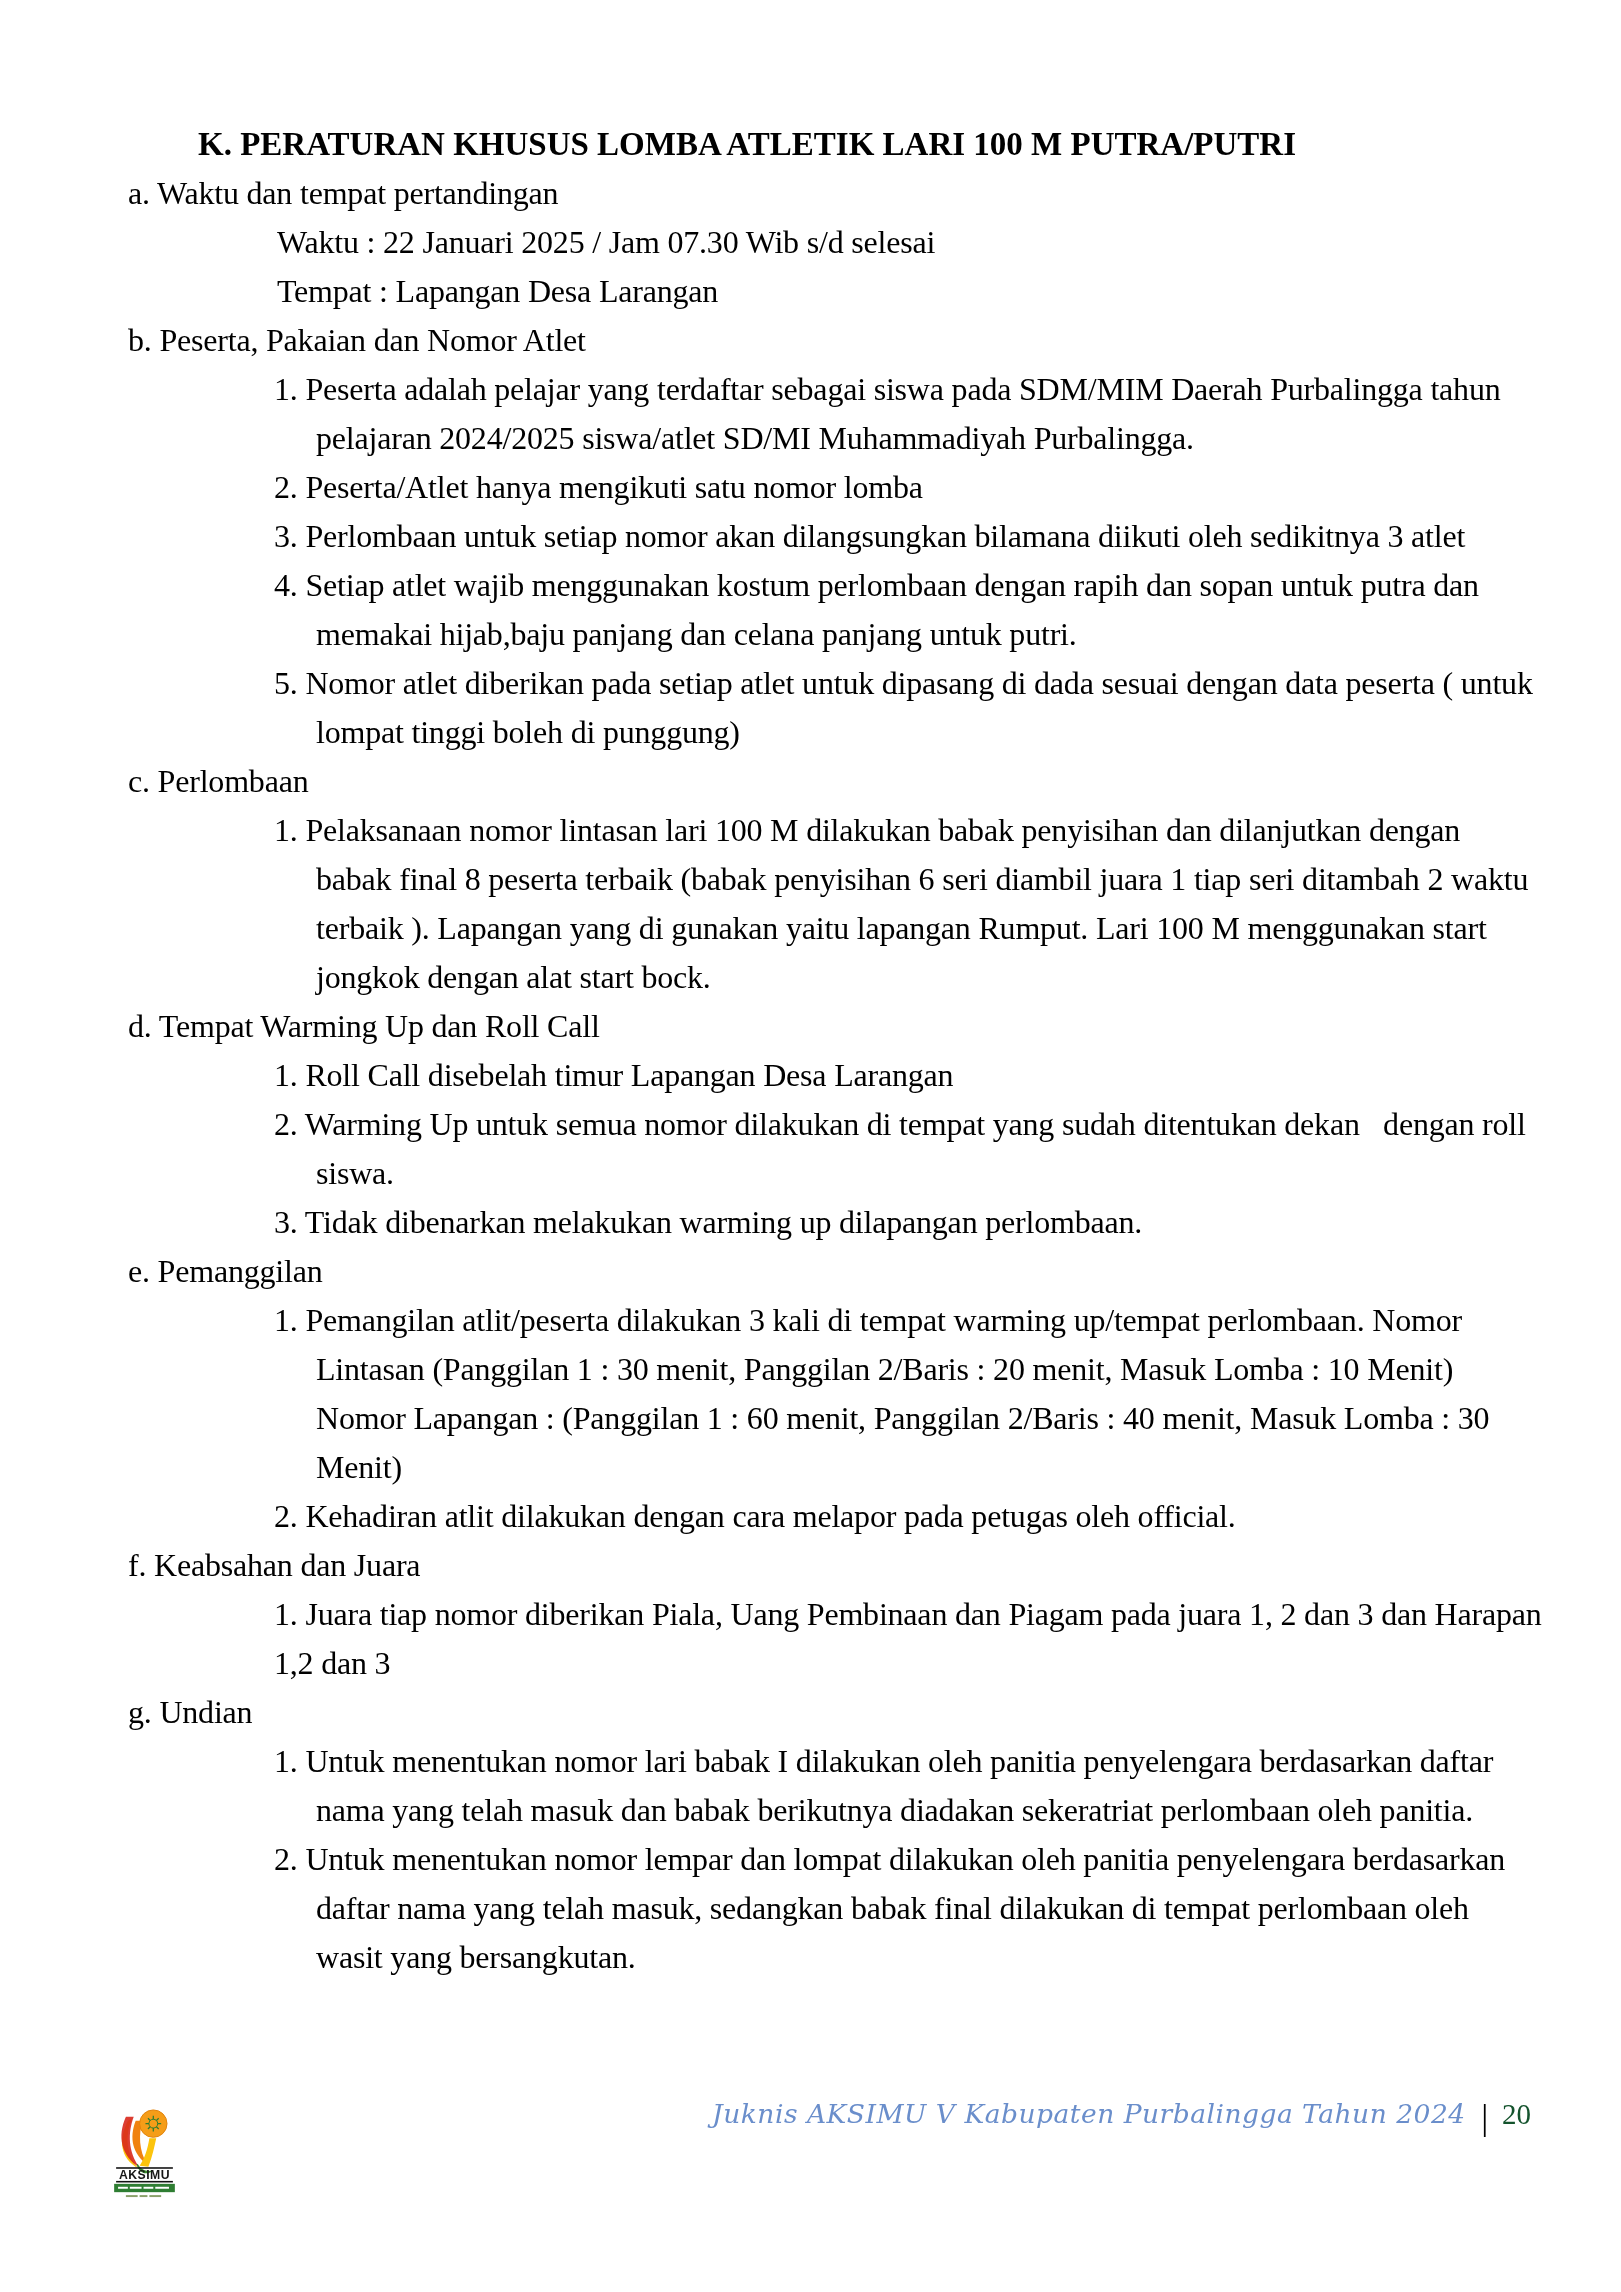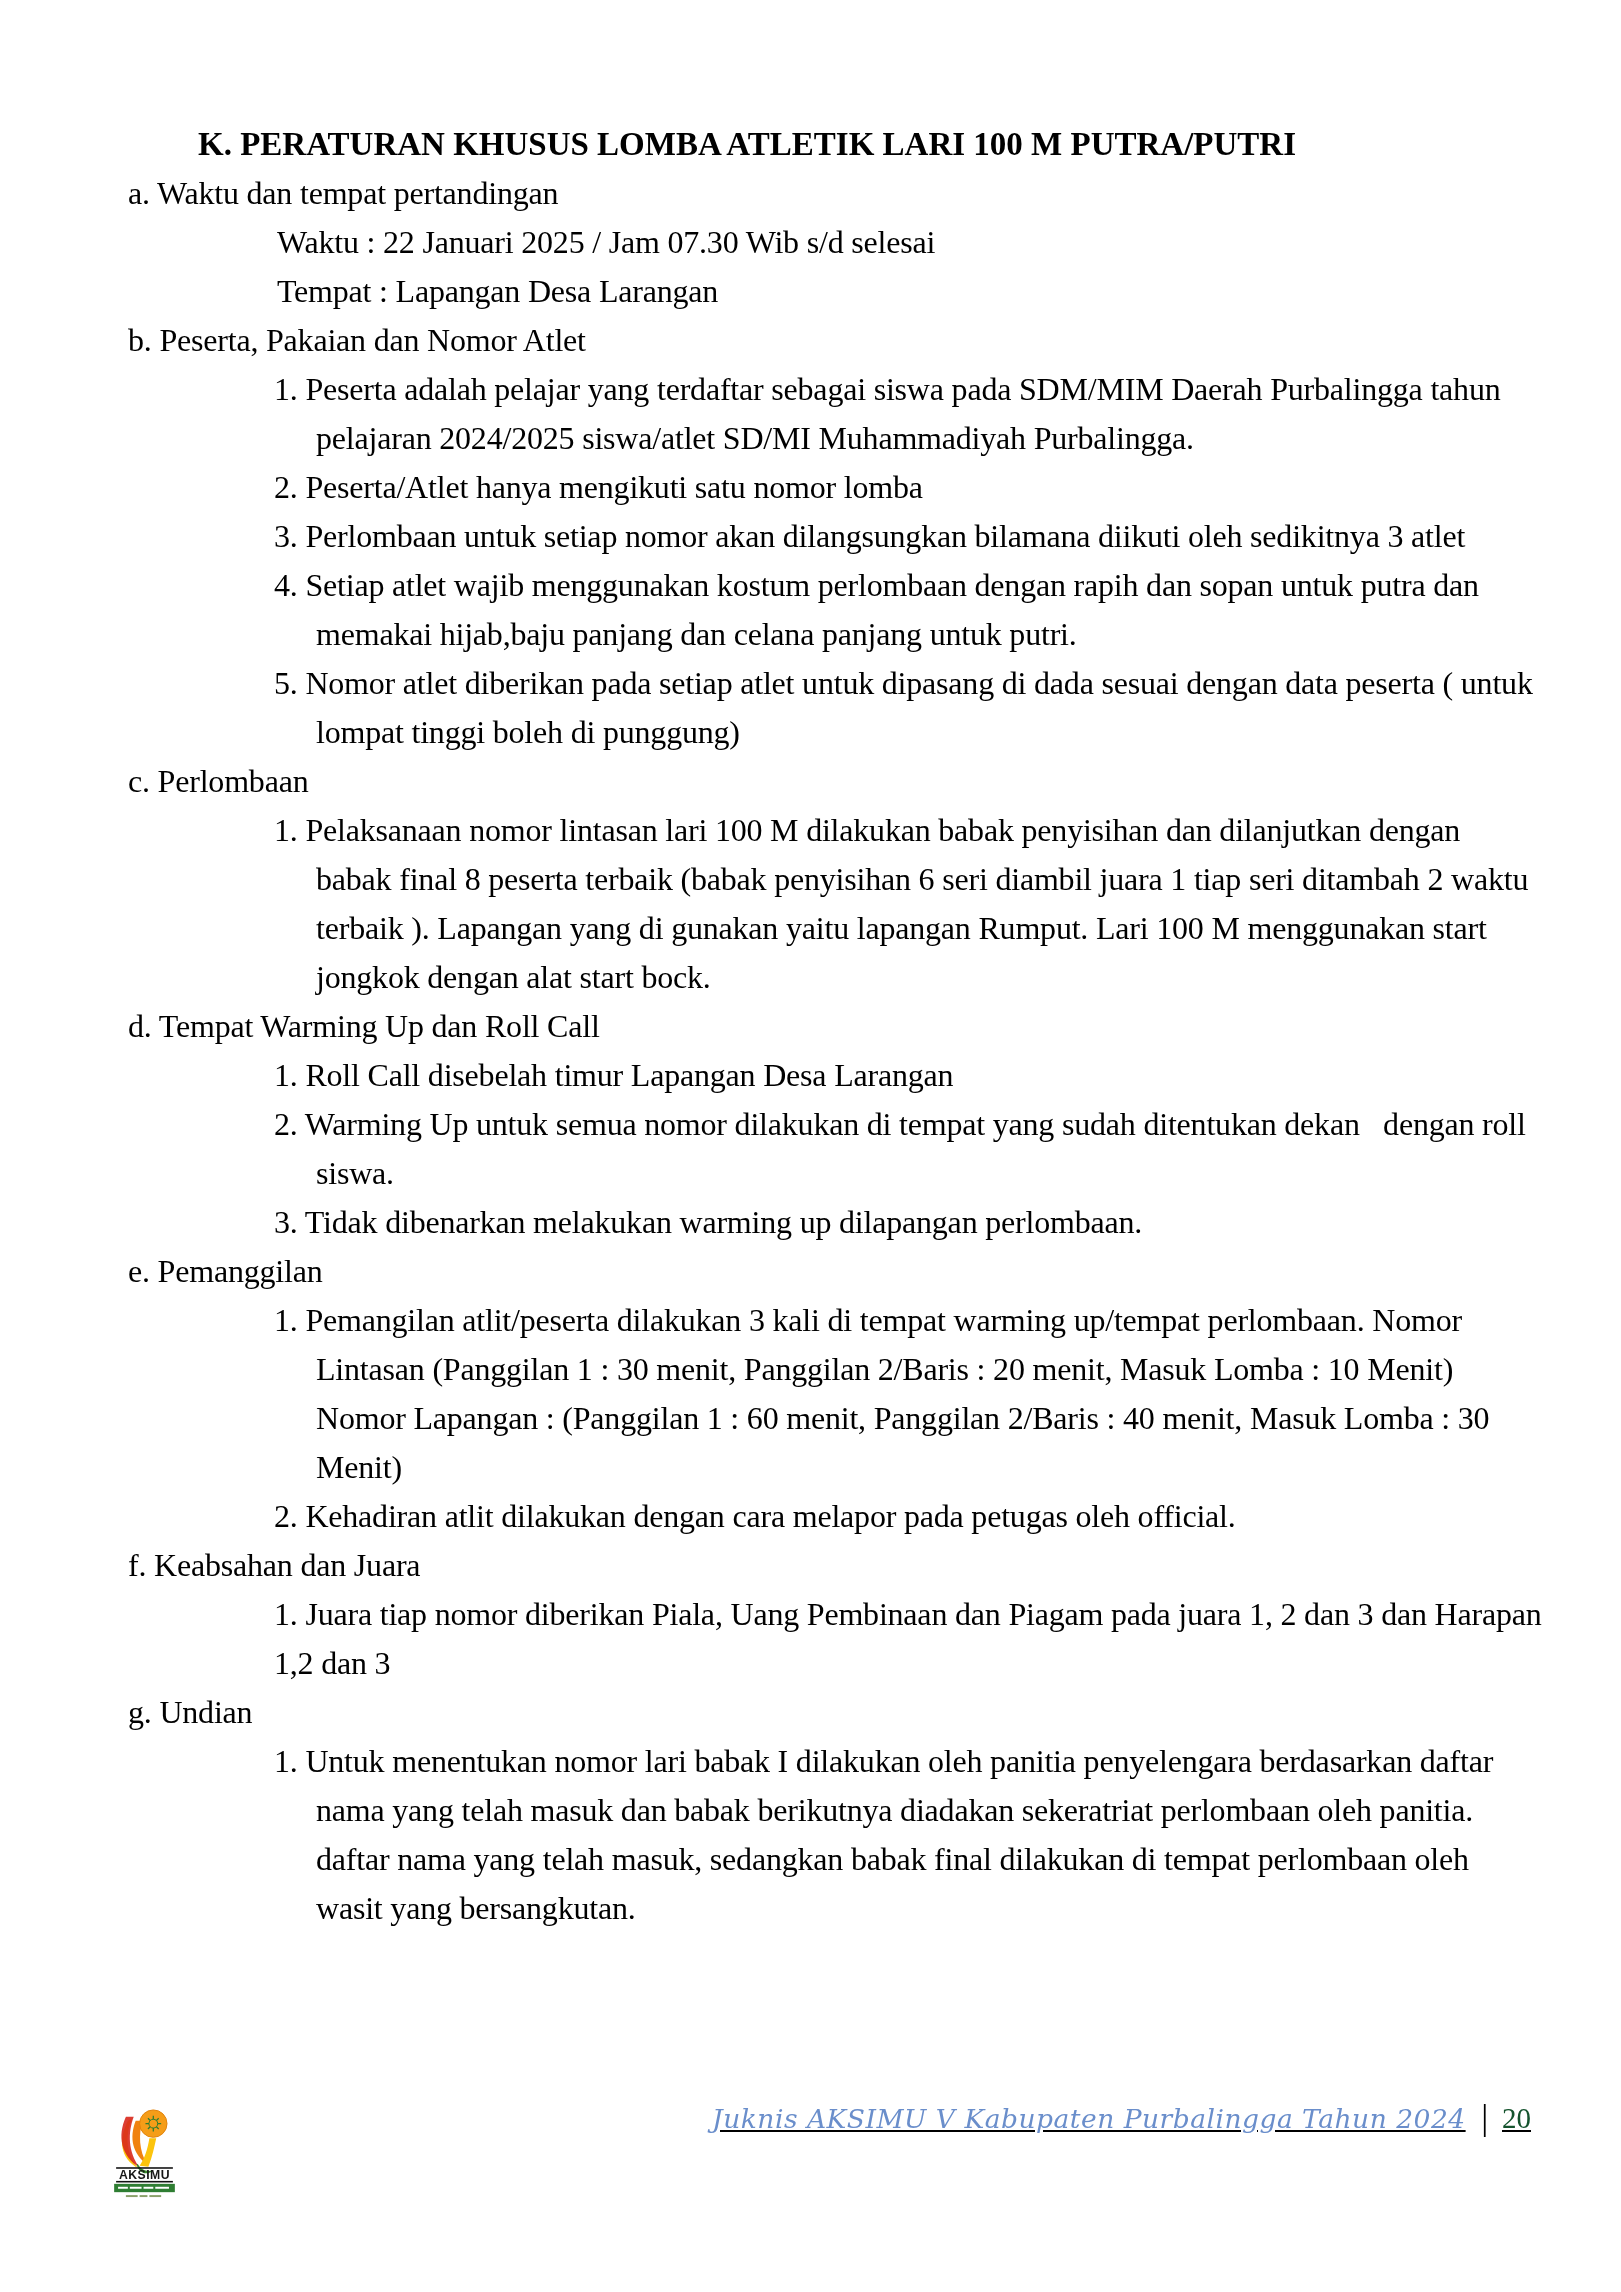--- a/index.html
+++ b/index.html
@@ -24,23 +24,22 @@
   .t{padding-left:154px;font-weight:700;font-size:33px;letter-spacing:0;}
   .s{padding-left:84px;}
   .n{padding-left:230px;}
   .w{padding-left:233px;}
   .c{padding-left:272px;}
   .footer{
     position:absolute;
     top:2098px;
     right:90px;
     display:flex;
-    align-items:center;
+    align-items:flex-start;
     white-space:pre;
-    text-decoration:underline;
   }
   .footer-juknis{
     font-family:"DejaVu Serif", serif;
     font-style:italic;
     font-size:26.5px;
     color:#6a8ecb;
     letter-spacing:0.5px;
   }
   .footer-bar{
     font-family:"Liberation Serif", serif;
@@ -96,20 +95,21 @@
     <div class="ln c">Lintasan (Panggilan 1 : 30 menit, Panggilan 2/Baris : 20 menit, Masuk Lomba : 10 Menit)</div>
     <div class="ln c">Nomor Lapangan : (Panggilan 1 : 60 menit, Panggilan 2/Baris : 40 menit, Masuk Lomba : 30</div>
     <div class="ln c">Menit)</div>
     <div class="ln n">2. Kehadiran atlit dilakukan dengan cara melapor pada petugas oleh official.</div>
     <div class="ln s">f. Keabsahan dan Juara</div>
     <div class="ln n">1. Juara tiap nomor diberikan Piala, Uang Pembinaan dan Piagam pada juara 1, 2 dan 3 dan Harapan</div>
     <div class="ln n">1,2 dan 3</div>
     <div class="ln s">g. Undian</div>
     <div class="ln n">1. Untuk menentukan nomor lari babak I dilakukan oleh panitia penyelengara berdasarkan daftar</div>
     <div class="ln c">nama yang telah masuk dan babak berikutnya diadakan sekeratriat perlombaan oleh panitia.</div>
+    <div class="ln n">2. Untuk menentukan nomor lempar dan lompat dilakukan oleh panitia penyelengara berdasarkan</div>
     <div class="ln c">daftar nama yang telah masuk, sedangkan babak final dilakukan di tempat perlombaan oleh</div>
     <div class="ln c">wasit yang bersangkutan.</div>
   </div>
 
   <svg class="logo" viewBox="0 0 66 95" xmlns="http://www.w3.org/2000/svg">
 
     <path d="M16,14 C6,34 8,52 27,63 C14,48 13,30 20,12 Z" fill="#fcc40d"></path>
     <path d="M14,10 C5,30 9,50 28,62 C16,46 16,26 22,10 Z" fill="#d8281c" opacity="0.9"></path>
     <path d="M24,14 C17,32 21,48 36,59 C27,44 27,28 31,14 Z" fill="#f0820f"></path>
     <path d="M38,32 C36,44 33,53 28,60 L37,61 C41,51 43,41 45,32 Z" fill="#fcc40d"></path>

